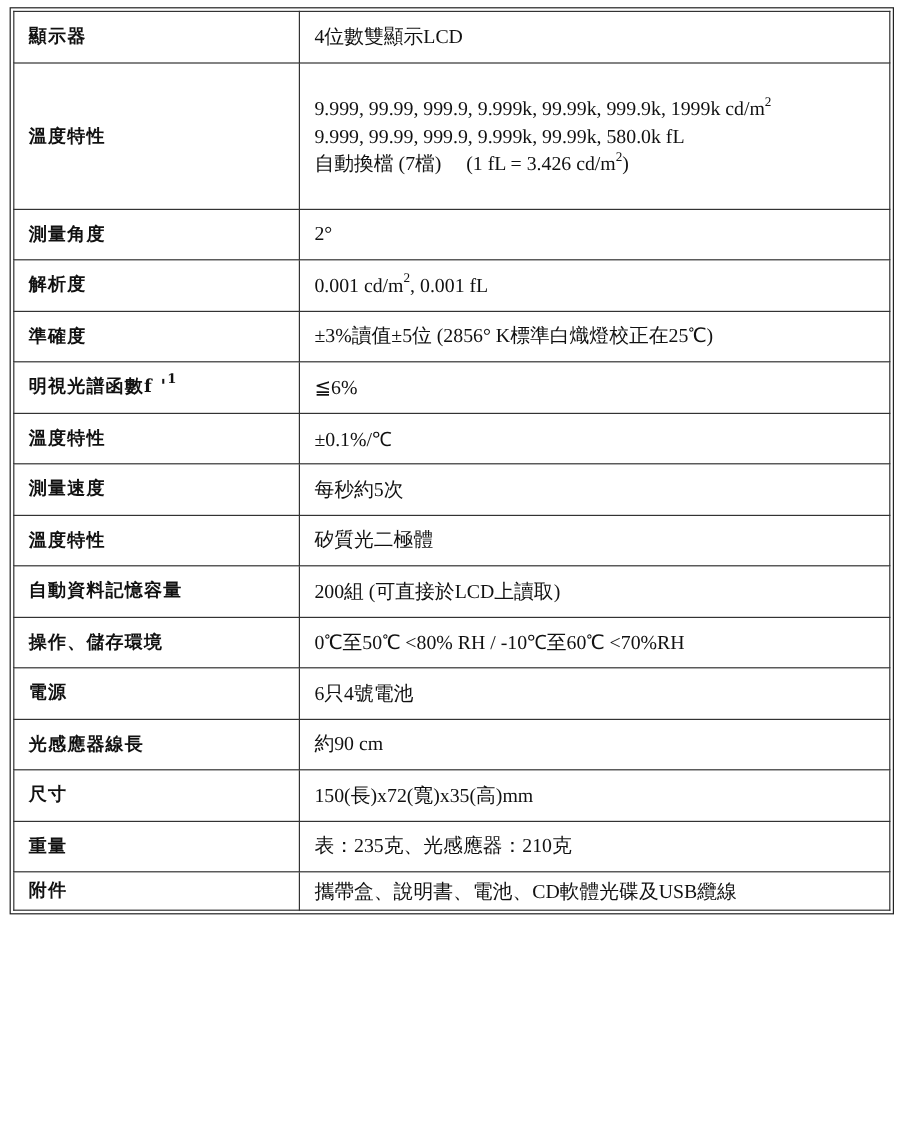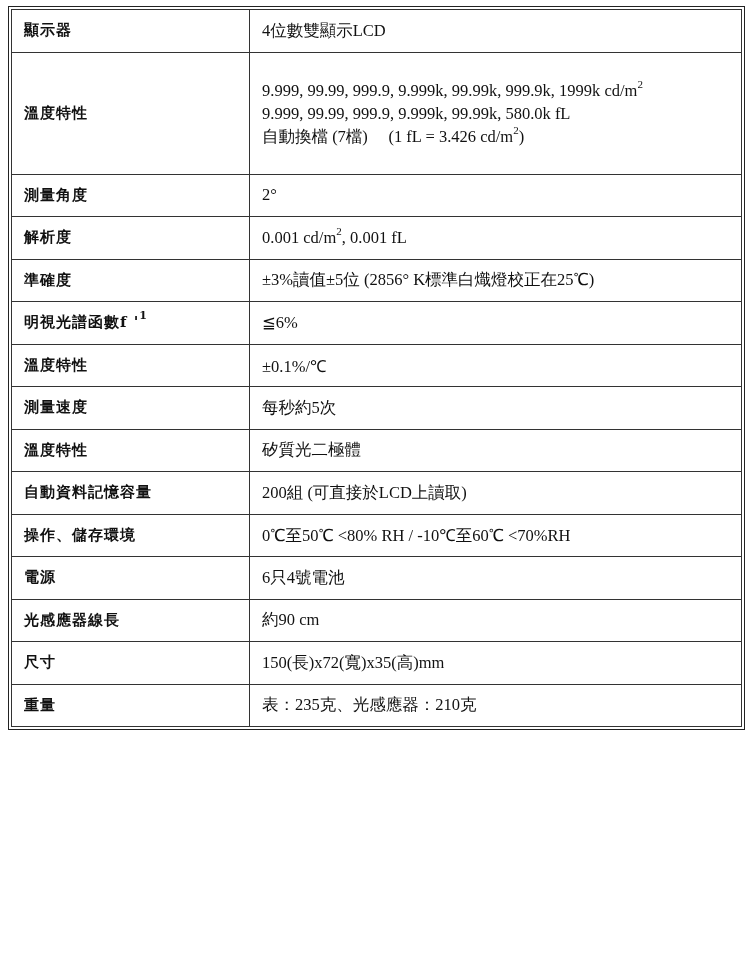--- a/index.html
+++ b/index.html
@@ -92,15 +92,19 @@
         <td class="value">約90 cm</td>
       </tr>
       <tr>
         <td class="label">尺寸</td>
         <td class="value">150(長)x72(寬)x35(高)mm</td>
       </tr>
       <tr>
         <td class="label">重量</td>
         <td class="value">表：235克、光感應器：210克</td>
       </tr>
+      <tr class="short">
+        <td class="label">附件</td>
+        <td class="value">攜帶盒、說明書、電池、CD軟體光碟及USB纜線</td>
+      </tr>
     </tbody>
   </table>
 </div>
 
 </body></html>

